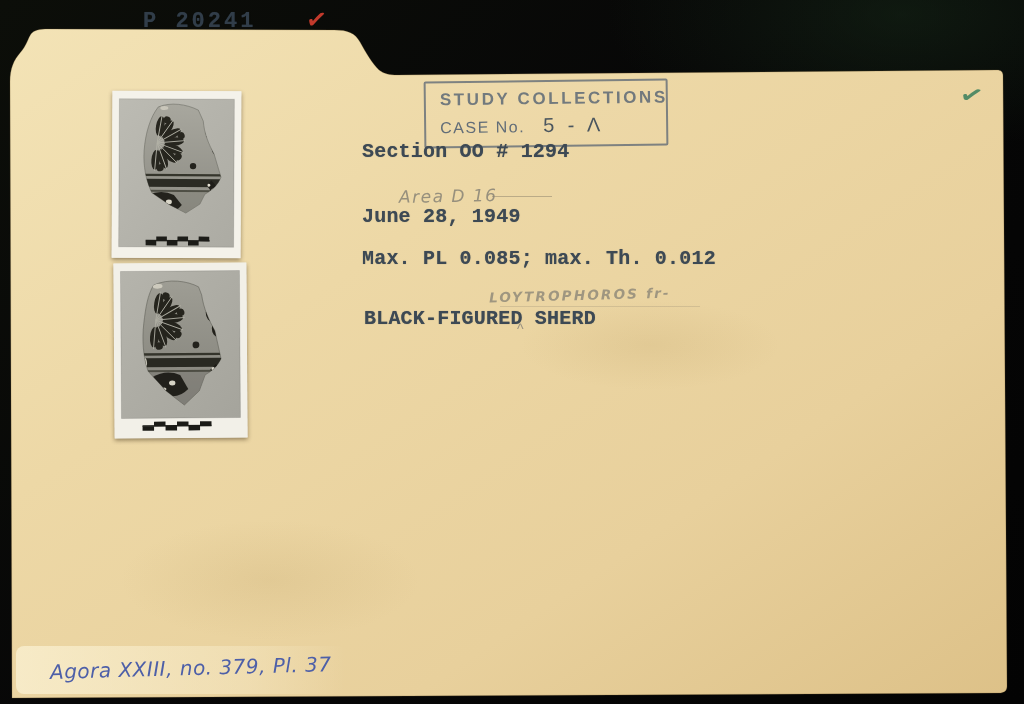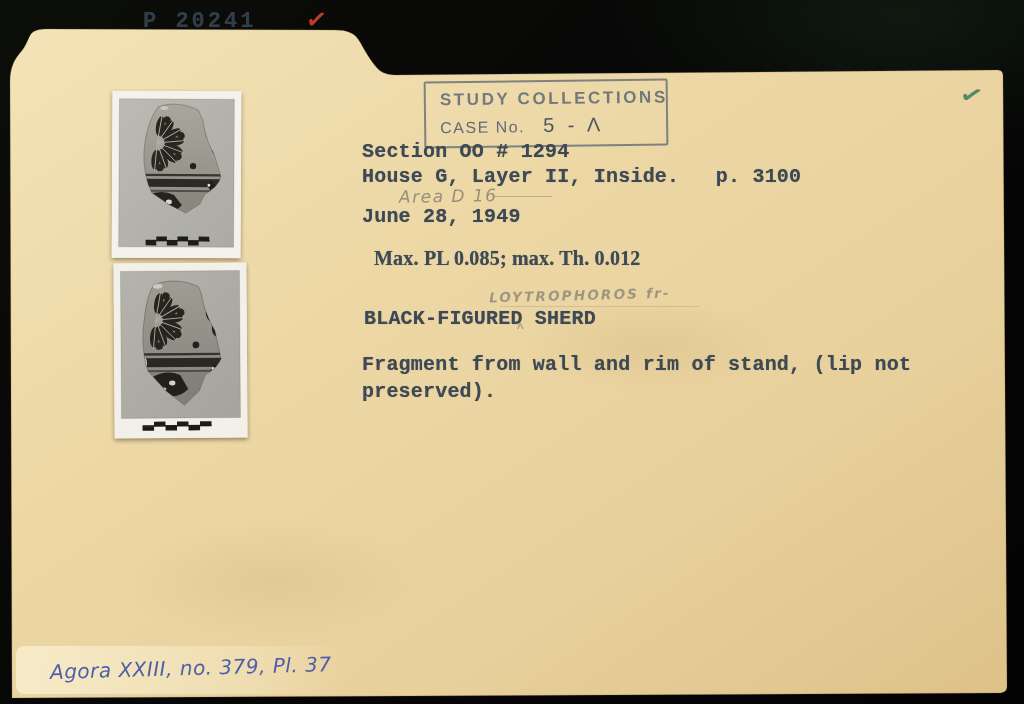--- a/index.html
+++ b/index.html
@@ -94,36 +94,33 @@
 
   <div class="abs stamp" style="left:424px;top:80px;">
     <div class="stamp-line1">STUDY COLLECTIONS</div>
     <div class="stamp-line2">
       <span>CASE No.</span>
       <span class="stamp-case-value">5 - Λ</span>
     </div>
   </div>
 
   <div class="abs typed" style="left:362px;top:138px;">Section OO # 1294</div>
-  <div class="abs typed" style="left:362px;top:163px;">House G, Layer II, Inside.   p. 3100</div>
 
   <div class="abs pencil pencil-area" style="left:399px;top:186px;">Area D 16</div>
   <div class="abs hairline" style="left:492px;top:196px;width:60px;"></div>
 
   <div class="abs typed" style="left:362px;top:203px;font-family:Liberation Mono, monospace;">June 28, 1949</div>
-  <div class="abs typed" style="left:374px;top:245px;font-family:Liberation Serif, serif;">Max. PL 0.085; max. Th. 0.012</div>
+  <div class="abs typed" style="left:362px;top:245px;">Max. PL 0.085; max. Th. 0.012</div>
 
   <div class="abs pencil pencil-note" style="left:489px;top:287px;">LOYTROPHOROS fr-</div>
   <div class="abs hairline" style="left:500px;top:306px;width:200px;opacity:.5;"></div>
 
   <div class="abs typed" style="left:364px;top:305px;text-align:center;">BLACK-FIGURED SHERD</div>
   <div class="abs pencil-caret" style="position:absolute;left:517px;top:321px;">^</div>
 
-  <div class="abs typed" style="left:362px;top:351px;">Fragment from wall and rim of stand, (lip not
-preserved).</div>
 
   <div class="abs photo" style="left:112px;top:91px;width:129px;height:167px;transform:rotate(.3deg);">
     <svg width="129" height="167" viewBox="0 0 129 167">
       <defs>
         <linearGradient id="pg1" x1="0" y1="0" x2="1" y2="1">
           <stop offset="0" stop-color="#bcbbb3"></stop>
             <stop offset="1" stop-color="#acaba3"></stop>
         </linearGradient>
         <linearGradient id="sh1" x1="0" y1="0" x2="0" y2="1">
           <stop offset="0" stop-color="#a8a79e"></stop>

